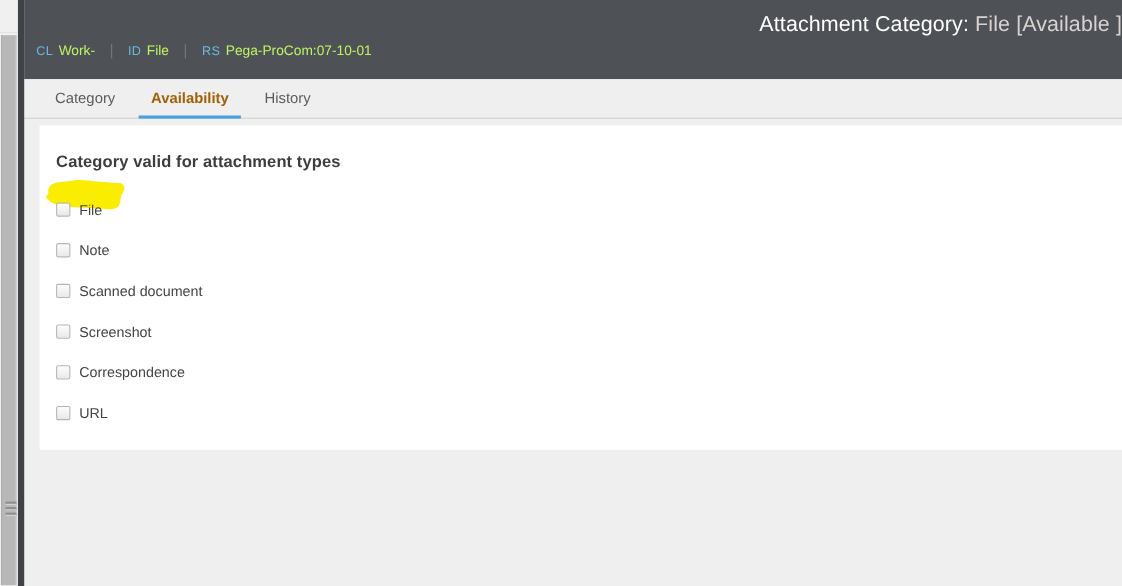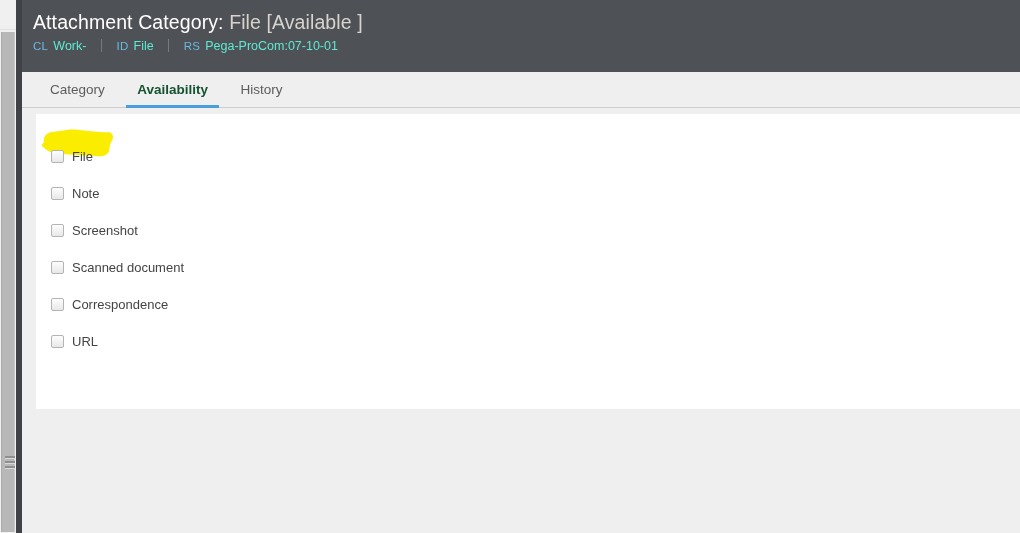--- a/index.html
+++ b/index.html
@@ -99,20 +99,21 @@
     box-sizing: border-box;
     padding: 9px 0 0 11px;
   }
   .header-title {
     font-size: 19.5px;
     font-weight: 400;
     line-height: 26px;
     color: #ffffff;
     letter-spacing: 0.1px;
     white-space: nowrap;
+    text-align: right;
   }
   .header-title .title-object {
     color: #d8d3cf;
   }
   .header-meta {
     margin-top: 3px;
     font-size: 12.5px;
     line-height: 17px;
     white-space: nowrap;
     color: #e8e8e8;
@@ -121,21 +122,21 @@
     display: inline-block;
     vertical-align: middle;
   }
   .meta-key {
     color: #6ab9e3;
     font-weight: normal;
     font-size: 11.5px;
     letter-spacing: 0.3px;
   }
   .meta-val {
-    color: #5eead4;
+    color: #bef264;
     margin-left: 5px;
     font-size: 12.5px;
   }
   .meta-sep {
     display: inline-block;
     vertical-align: middle;
     width: 1px;
     height: 13px;
     background: #767a7e;
     margin: 0 11px;
@@ -161,21 +162,21 @@
     position: relative;
     height: 35px;
     line-height: 35px;
     padding: 0 14px;
     font-size: 13.5px;
     color: #5c5c5c;
     cursor: pointer;
     box-sizing: border-box;
   }
   .tab.active {
-    color: #14532d;
+    color: #a16207;
     font-weight: bold;
   }
   .tab.active::after {
     content: "";
     position: absolute;
     left: 3px;
     right: 3px;
     bottom: -1px;
     height: 3px;
     background: #4a9edb;
@@ -302,20 +303,21 @@
   <div class="tabbar">
     <div class="tab">Category</div>
     <div class="tab active">Availability</div>
     <div class="tab">History</div>
   </div>
 
   <div class="content">
 
     <div class="card">
 
+      <div class="card-heading">Category valid for attachment types</div>
 
       <div class="check-list">
 
         <div class="check-row">
           <div class="marker" style="left:-11px; top:-11px; width:82px; height:34px;">
             <svg width="82" height="34" viewBox="0 0 82 34" xmlns="http://www.w3.org/2000/svg">
               <path d="M4 15 C3 10, 6 6, 12 5 L27 3 C33 2, 40 3, 48 4 L60 5 C66 6, 70 4, 72 7
                        C75 11, 71 14, 70 18 L69 24 C68 28, 63 30, 56 29 L22 27
                        C12 26, 6 24, 4 20 Z" fill="#faed00"></path>
               <path d="M2 17 C6 13, 14 12, 24 12 L50 13 C58 13, 64 15, 66 19
@@ -326,26 +328,26 @@
           <span class="check-label">File</span>
         </div>
 
         <div class="check-row">
           <span class="cbox"></span>
           <span class="check-label">Note</span>
         </div>
 
         <div class="check-row">
           <span class="cbox"></span>
+          <span class="check-label">Scanned document</span>
+        </div>
+
+        <div class="check-row">
+          <span class="cbox"></span>
           <span class="check-label">Screenshot</span>
-        </div>
-
-        <div class="check-row">
-          <span class="cbox"></span>
-          <span class="check-label">Scanned document</span>
         </div>
 
         <div class="check-row">
           <span class="cbox"></span>
           <span class="check-label">Correspondence</span>
         </div>
 
         <div class="check-row">
           <span class="cbox"></span>
           <span class="check-label">URL</span>

